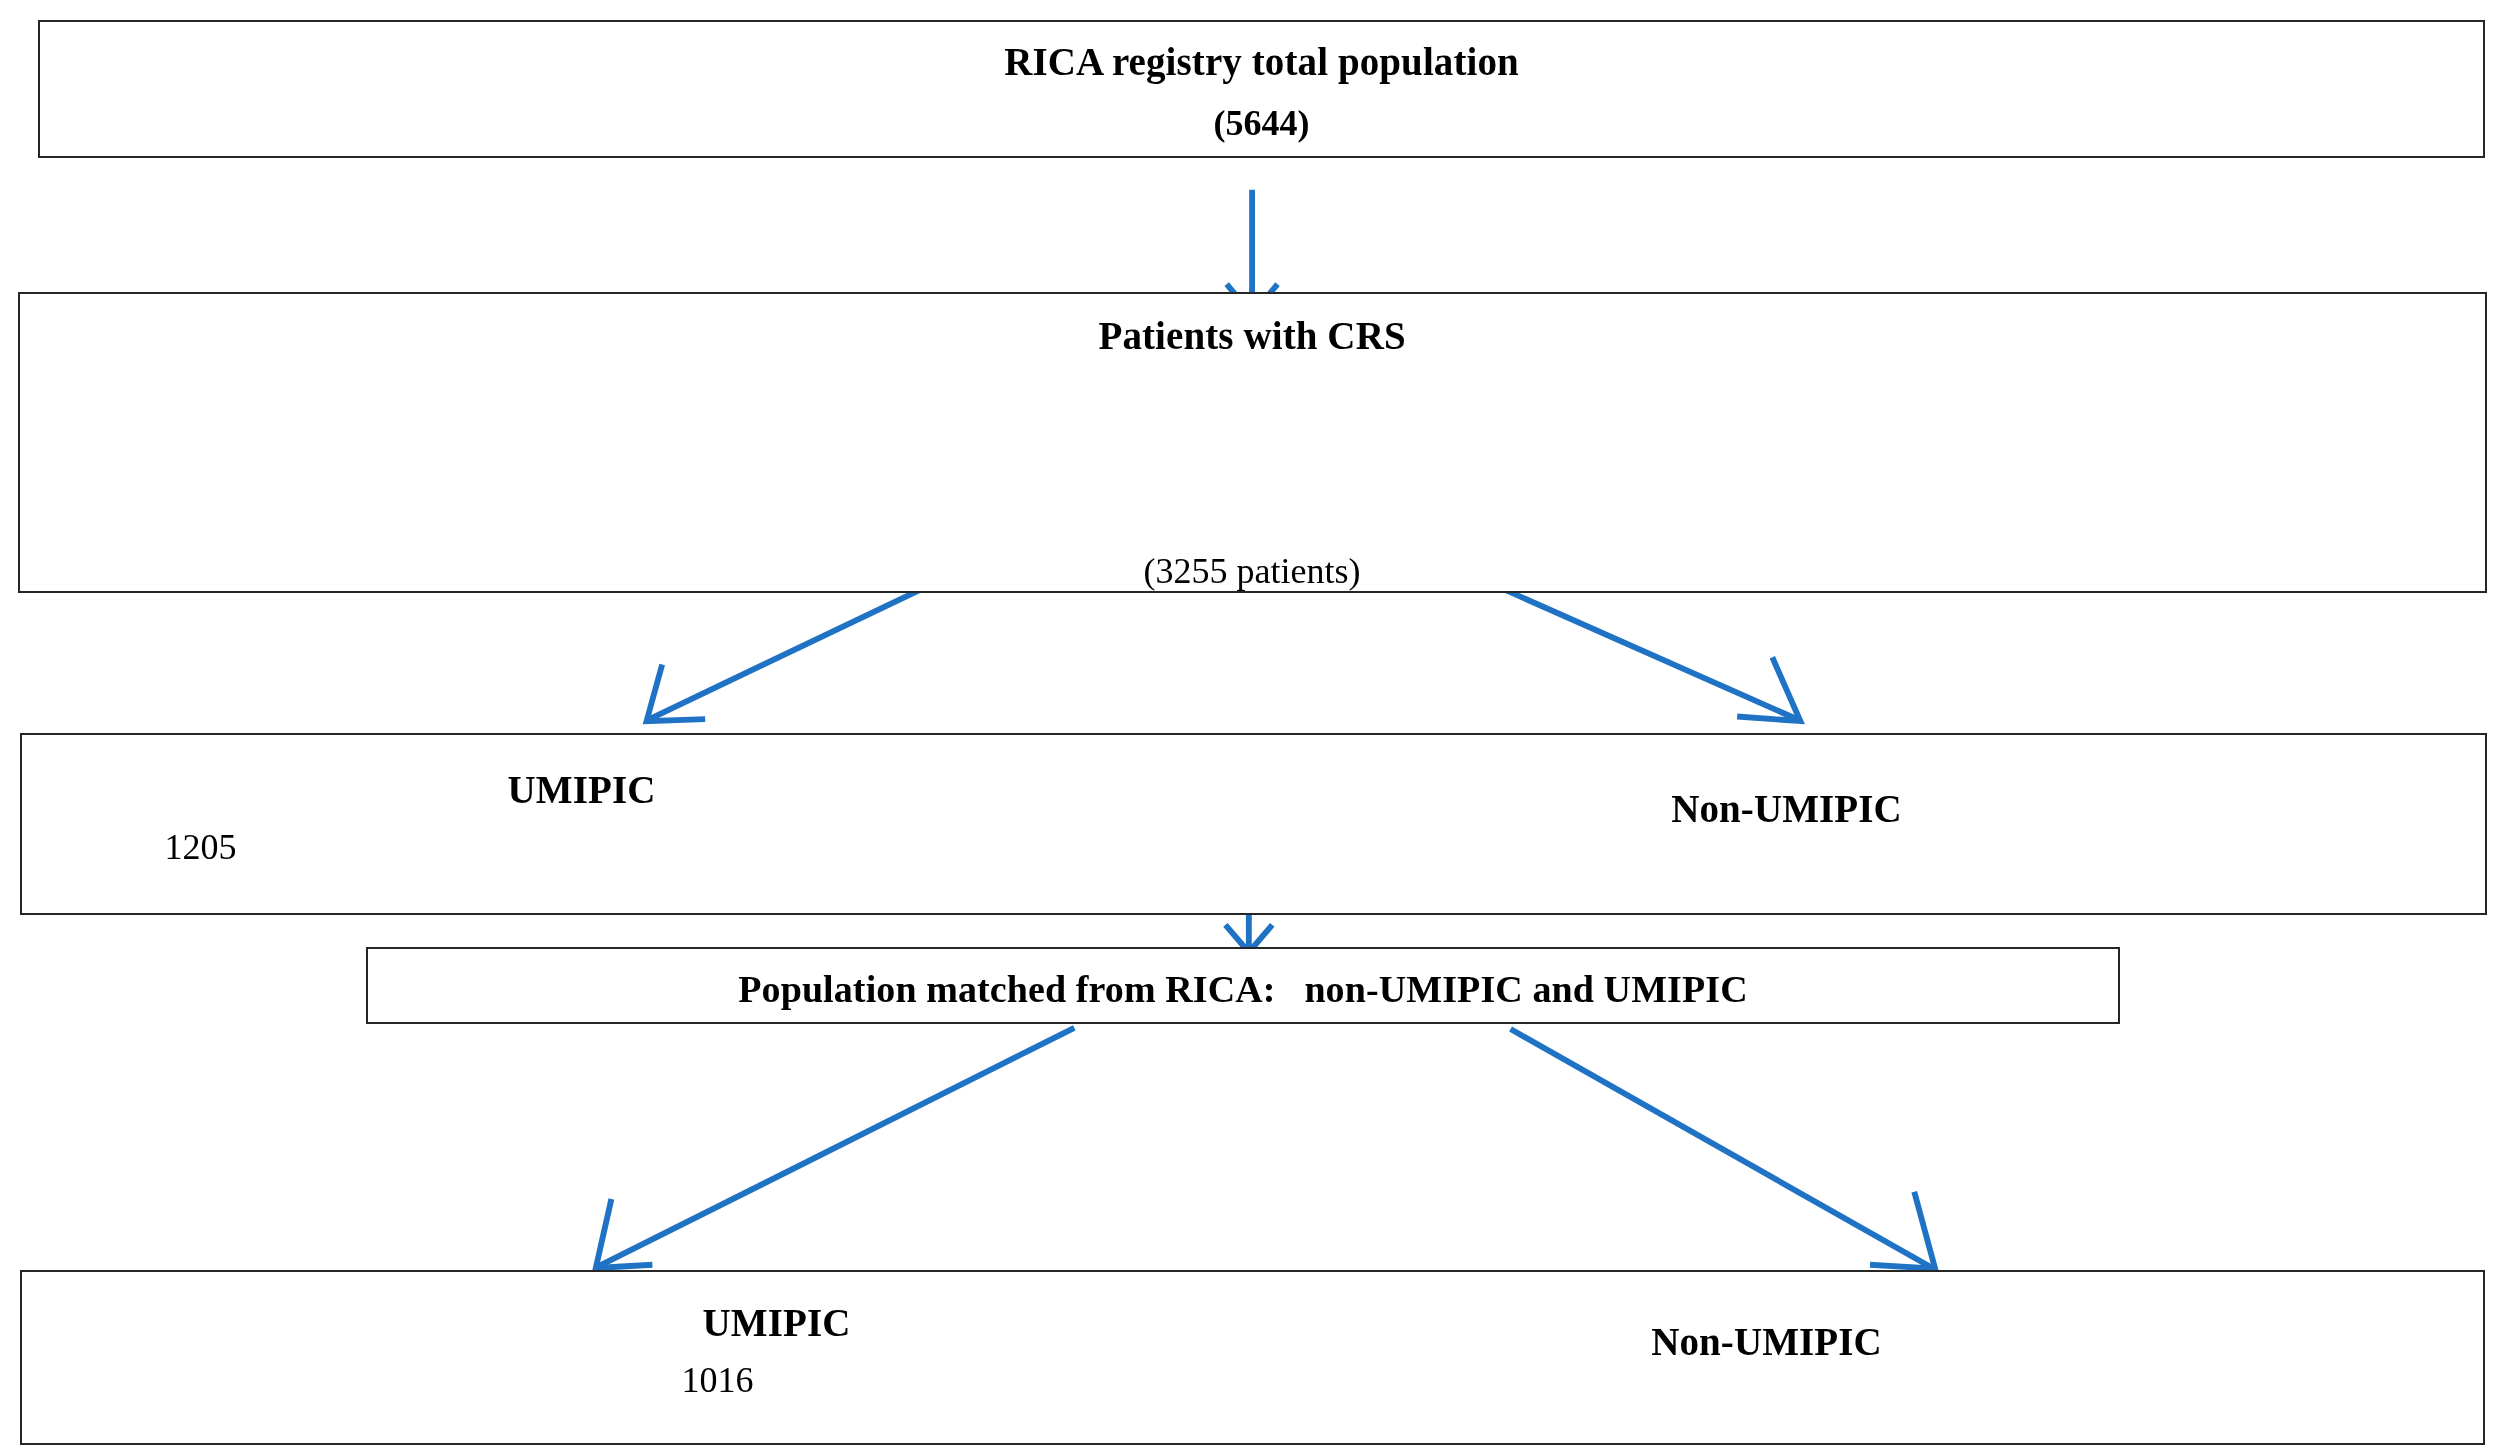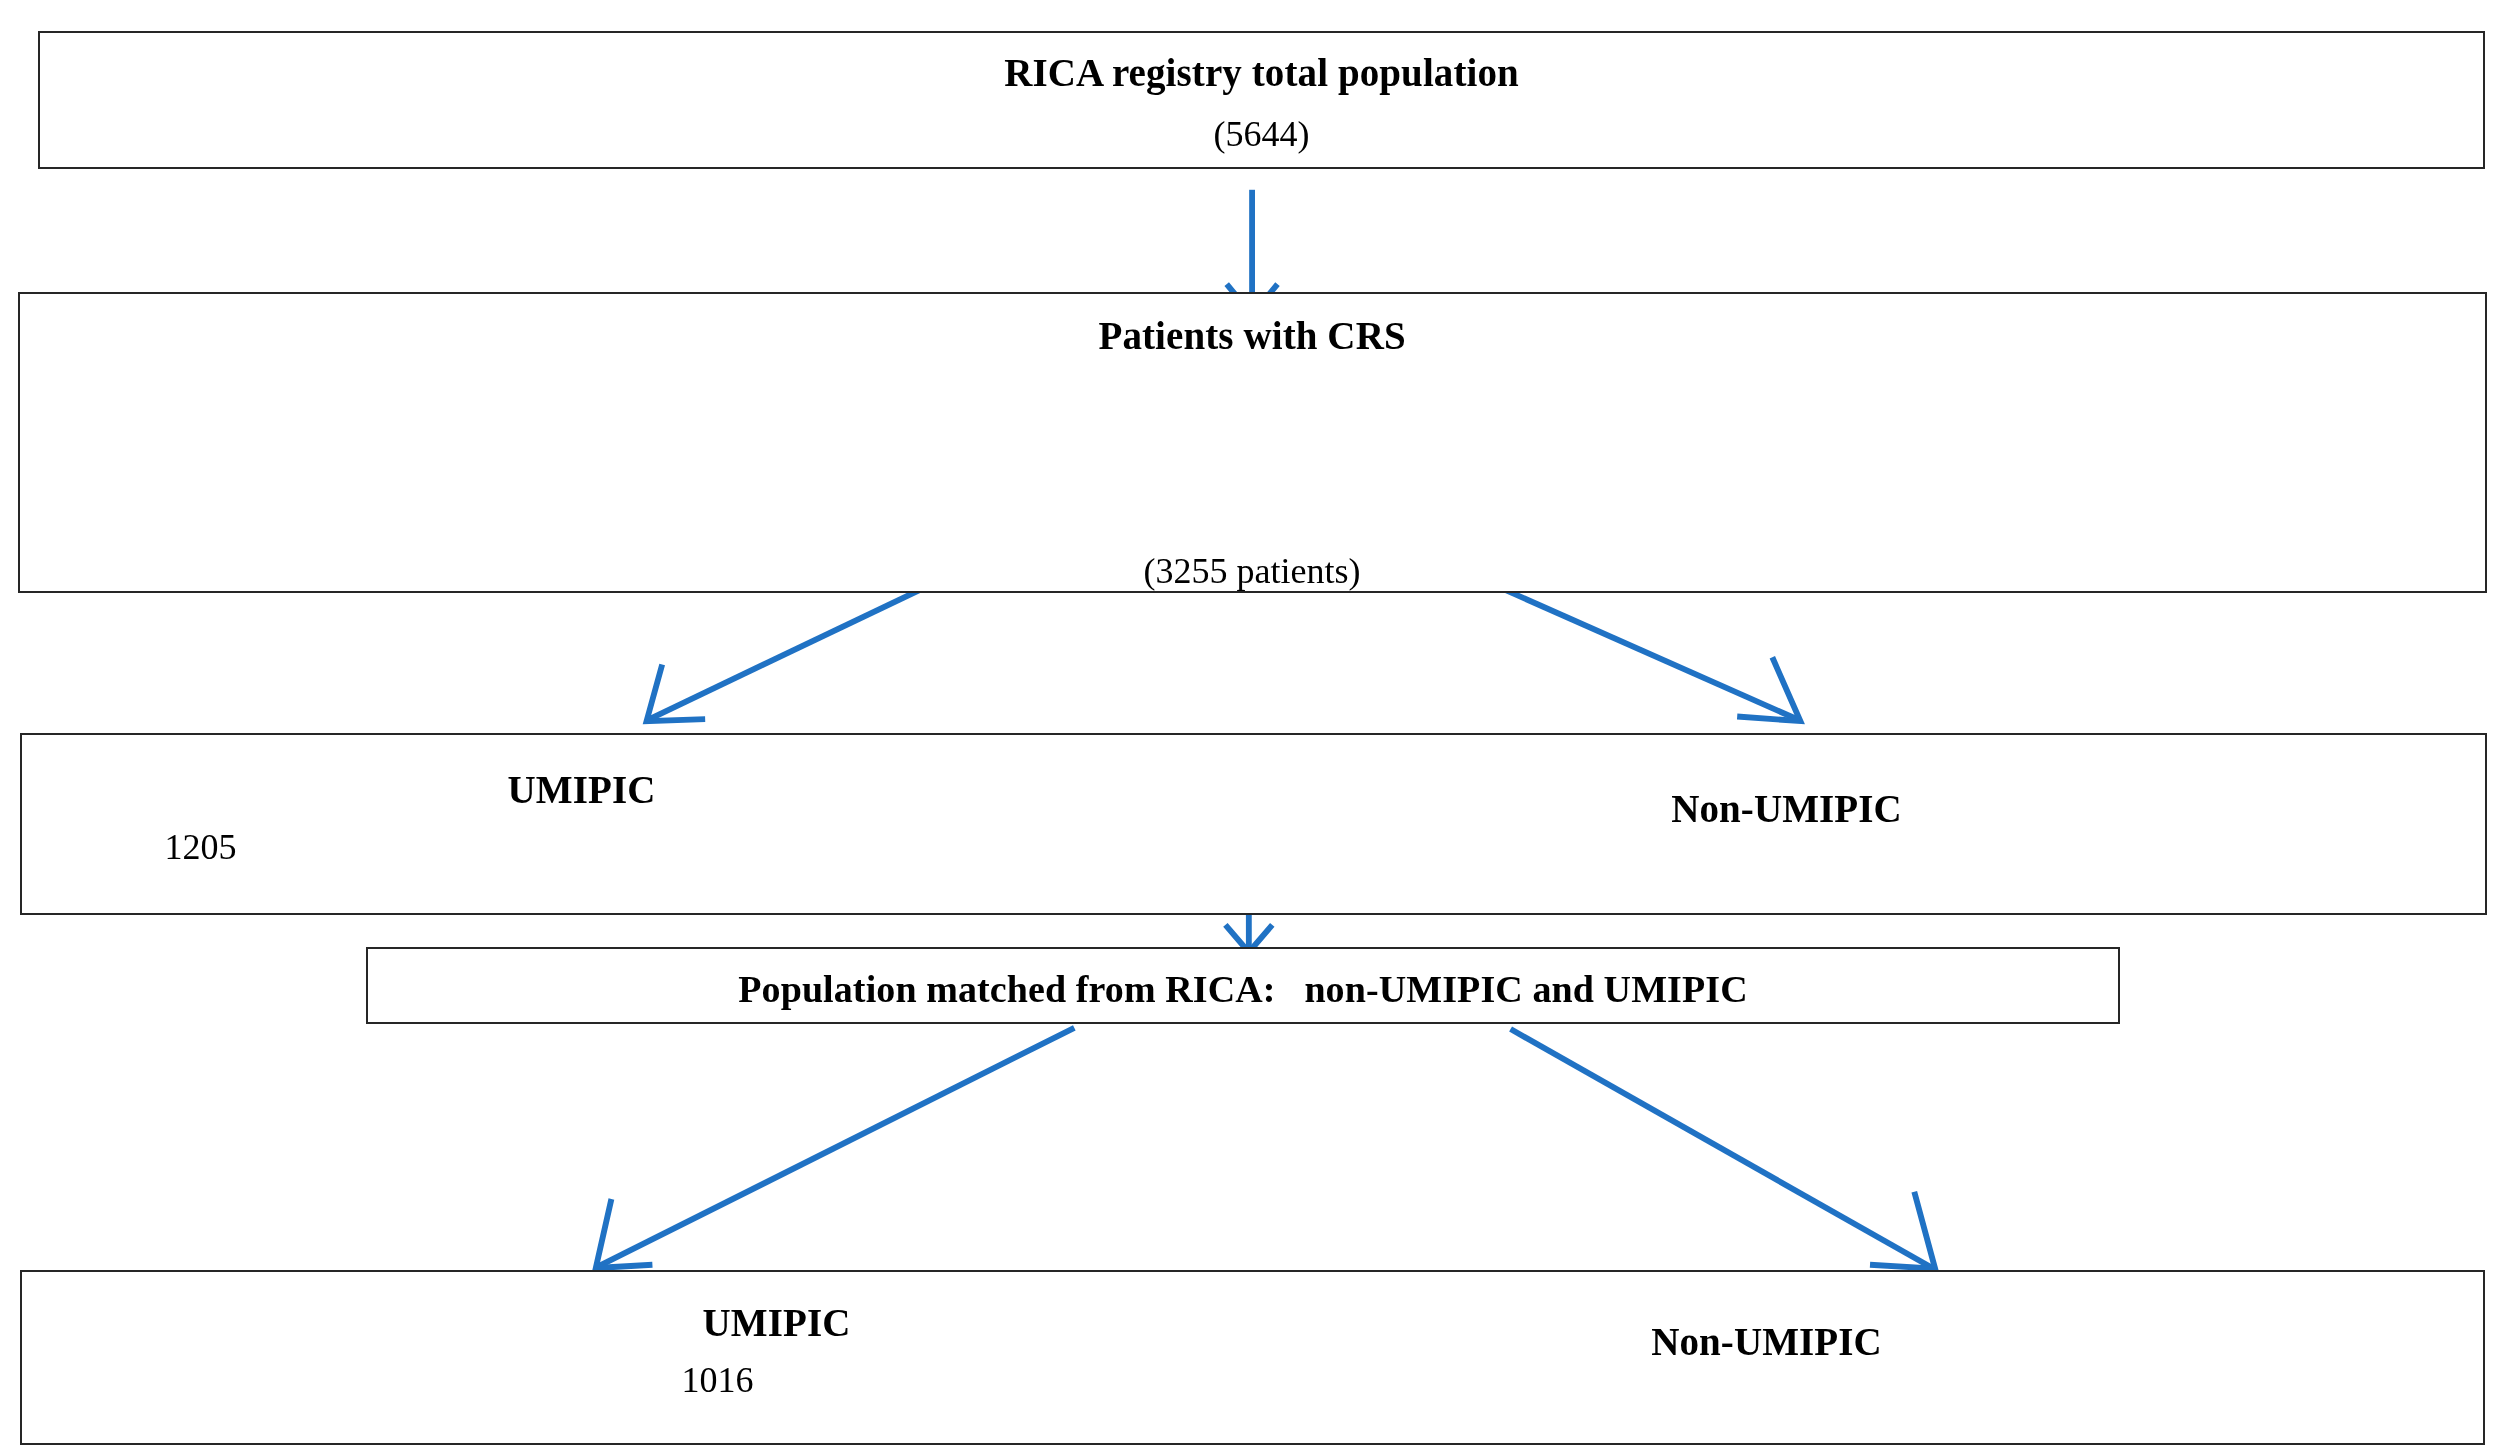--- a/index.html
+++ b/index.html
@@ -54,26 +54,26 @@
   }
   .sub {
     font-weight: normal;
     font-size: 36px;
   }
   .center { text-align: center; }
 
   
   #node-total {
     left: 38px;
-    top: 31px;
+    top: 20px;
     width: 2447px;
     height: 138px;
   }
   #node-total .title { margin-top: 6.5px; }
-  #node-total .sub   { margin-top: 22px; }
+  #node-total .sub   { margin-top: 22px; font-weight: bold; }
 
   
   #node-crs {
     left: 17.6px;
     top: 292px;
     width: 2469px;
     height: 301px;
   }
   #node-crs .node-inner { justify-content: space-between; padding-top: 22px; }
   #node-crs .sub { margin-top: 23.4px; }

